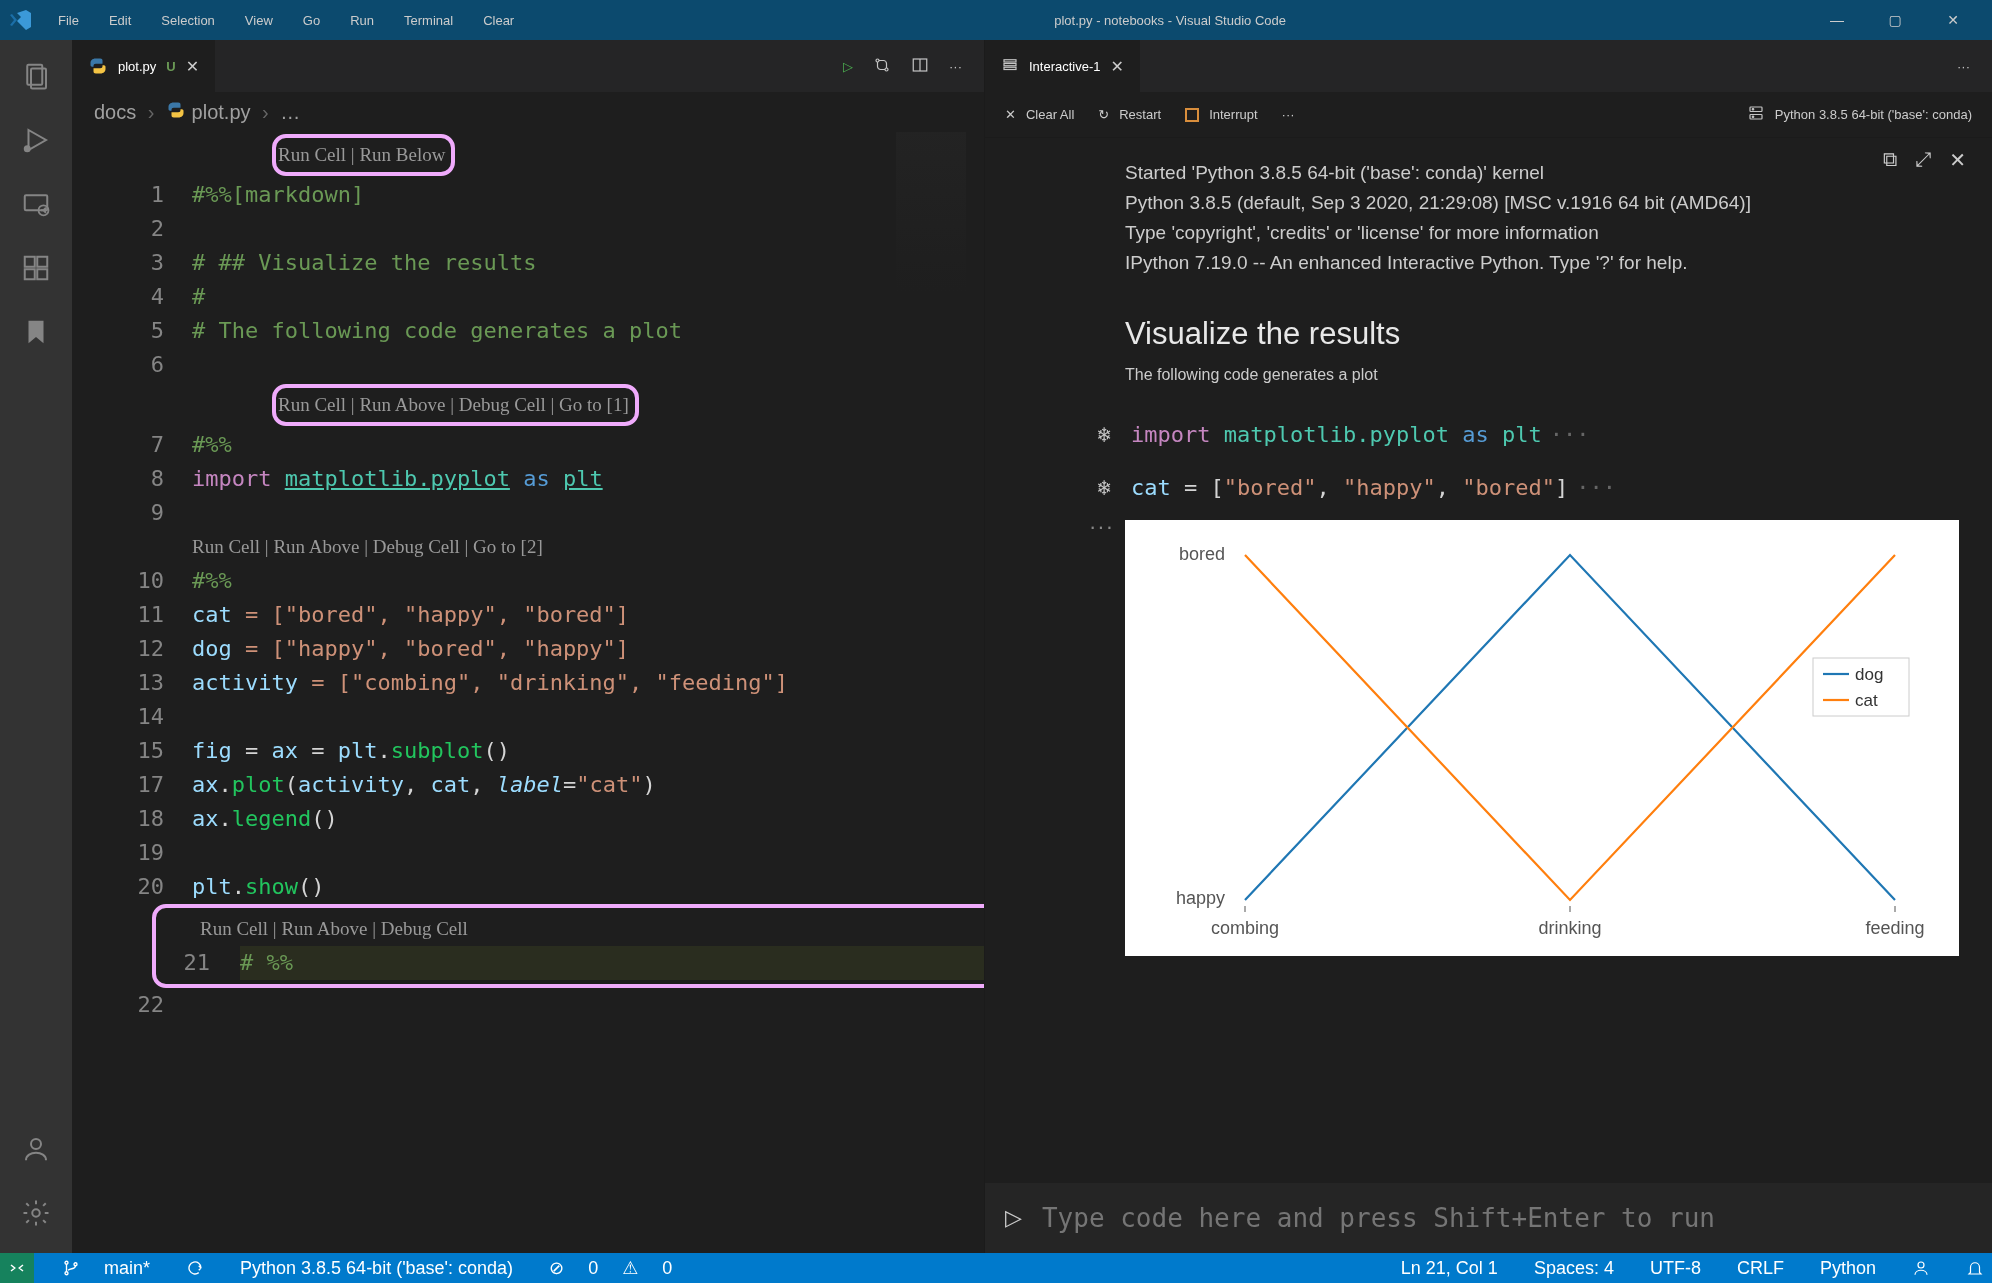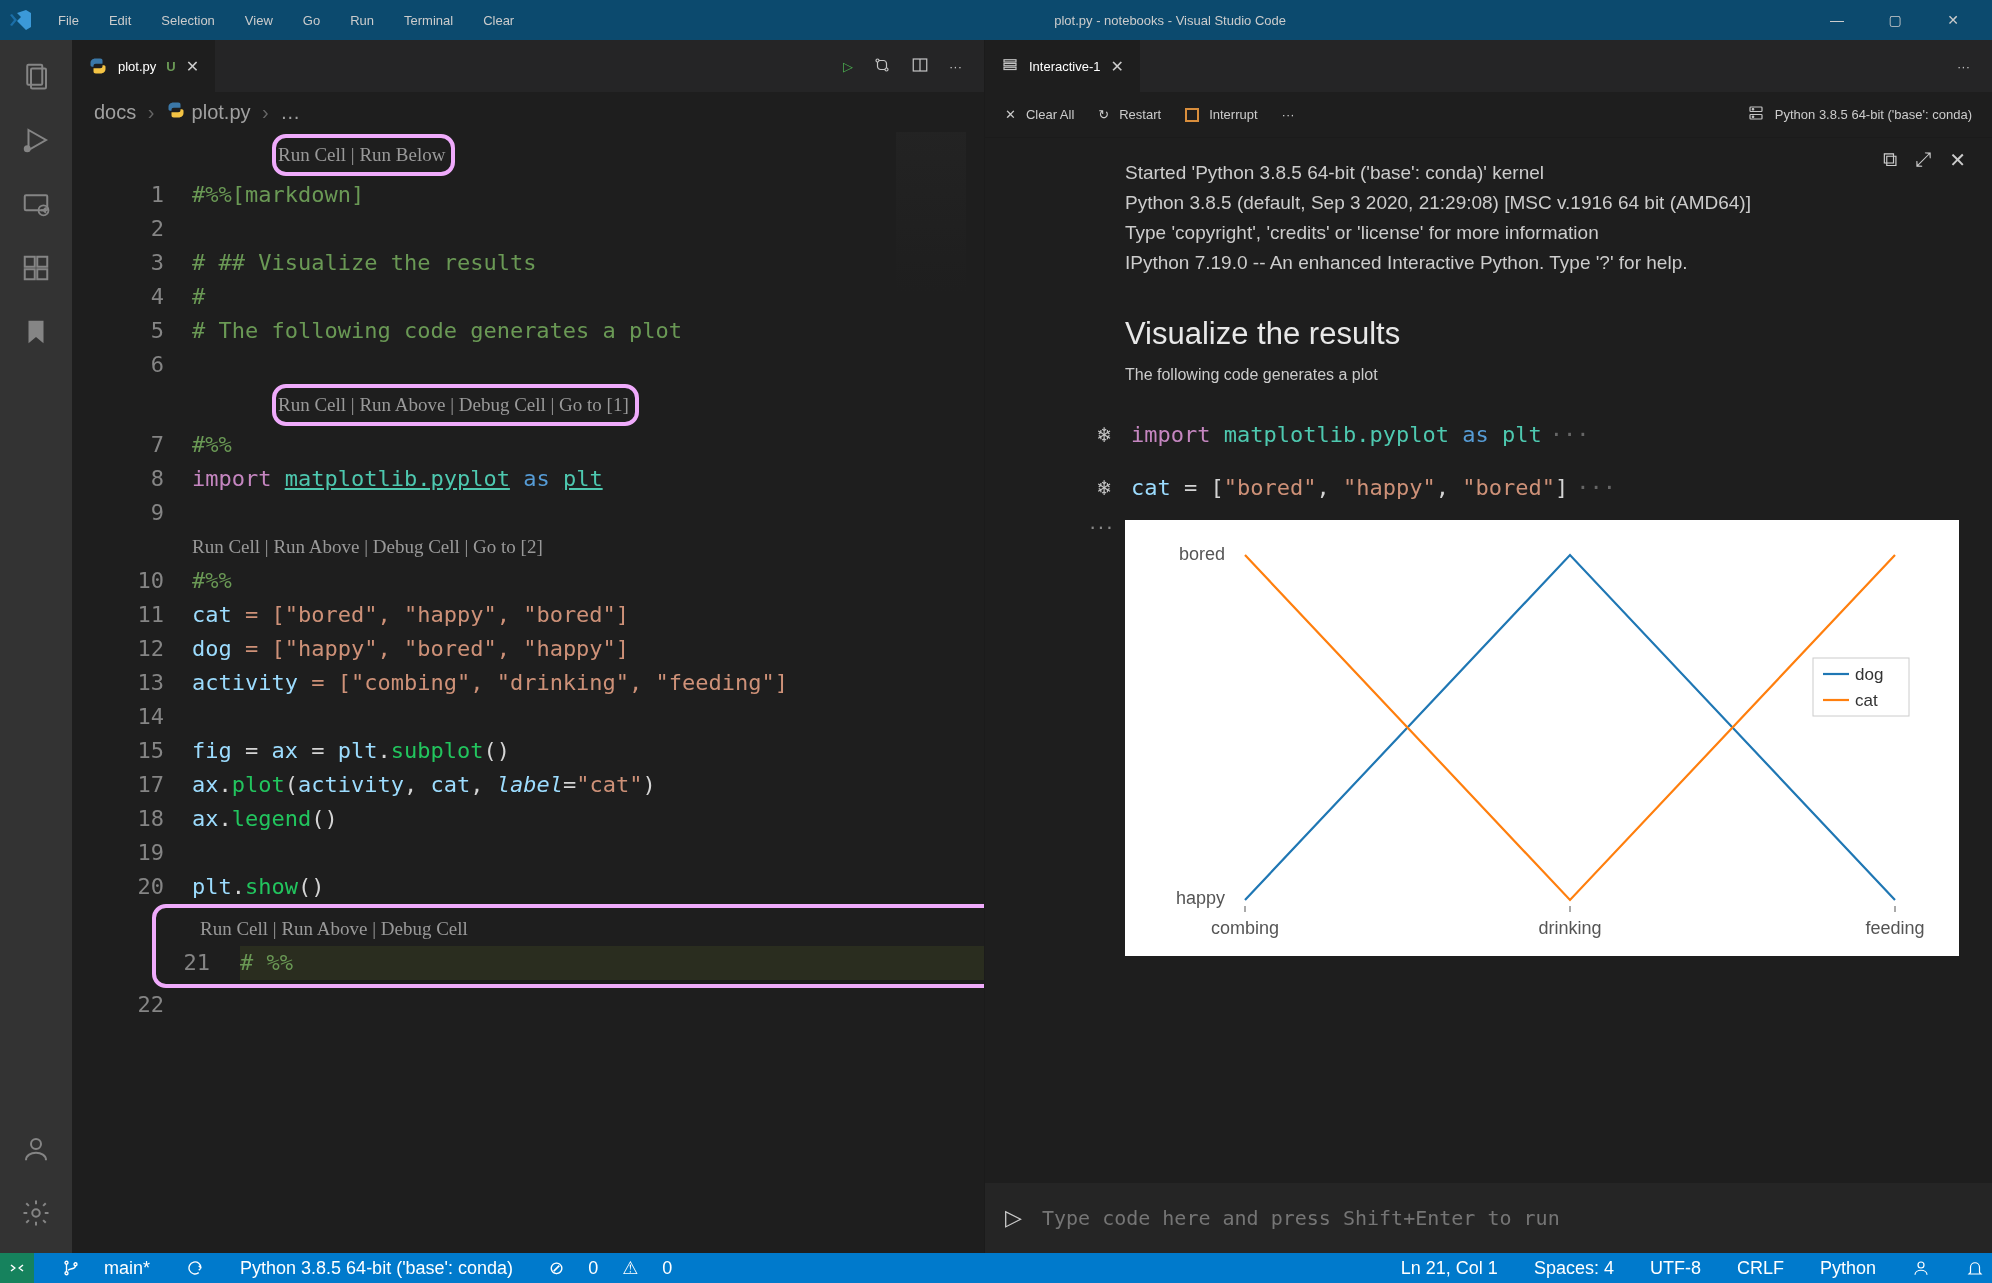--- a/index.html
+++ b/index.html
@@ -79,21 +79,21 @@
 .int-heading { padding: 30px 0 14px 140px; font-size: 31px; color: #e8e8e8;}
 .int-sub { padding-left: 140px; font-size: 16px; color: #ccc; padding-bottom: 24px;}
 .int-cell { display: flex; font-family: Consolas, monospace; font-size: 22px; padding: 14px 0 14px 104px; color: #d4d4d4; align-items: center;}
 .snow { color: #c5c5c5; width: 30px; text-align: center; margin-right: 12px;}
 .int-ell { color: #666; margin-left: 8px;}
 .plot-wrap { margin-left: 140px; margin-top: 6px; width: 834px; height: 436px; background: #fff; position: relative;}
 .plot-svg { width: 100%; height: 100%; }
 .plot-more { position: absolute; left: 104px; color: #888; font-size: 22px; letter-spacing: 1px;}
 .int-input { height: 70px; background: #252525; display: flex; align-items: center; padding: 0 20px; gap: 20px;}
 .int-input .play { color: #ccc; font-size: 22px;}
-.int-input input { flex: 1; background: transparent; border: none; color: #fef9c3; font-family: Consolas, monospace; font-size: 20px; outline: none;}
+.int-input input { flex: 1; background: transparent; border: none; color: #fef9c3; font-family: Consolas, monospace; font-size: 26px; outline: none;}
 .statusbar {
   height: 30px; background: #007acc; color: #fff; display: flex; align-items: center;
   font-size: 18px; gap: 20px; padding: 0 0;
 }
 .statusbar .remote { background: #16825d; height: 100%; display: flex; align-items: center; padding: 0 14px;}
 .statusbar .seg { display: flex; align-items: center; gap: 24px; padding: 0 8px; cursor: pointer;}
 .statusbar .spacer { flex: 1;}
 .py-icon { width: 20px; height: 20px; display: inline-flex; align-items: center; justify-content: center;}
 svg.icon24 { width: 24px; height: 24px; }
 svg.icon18 { width: 18px; height: 18px; }

